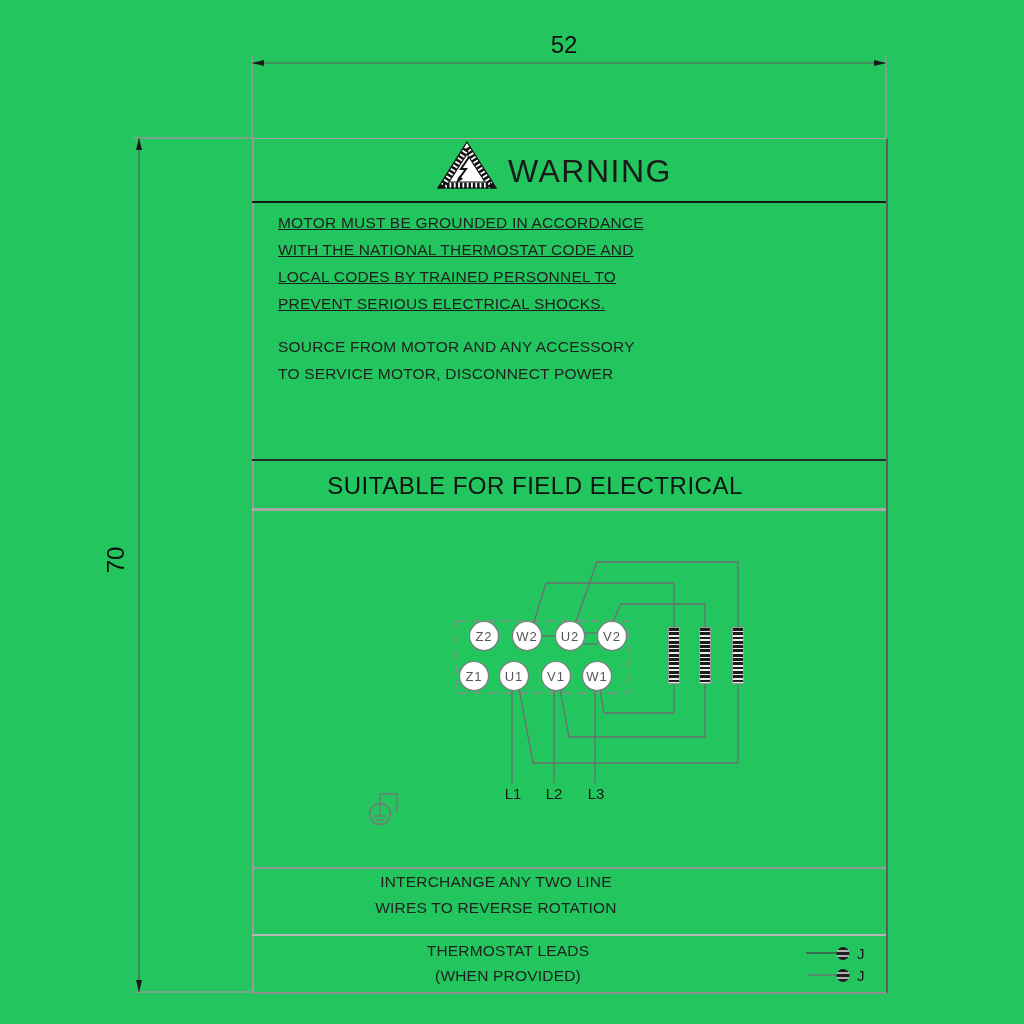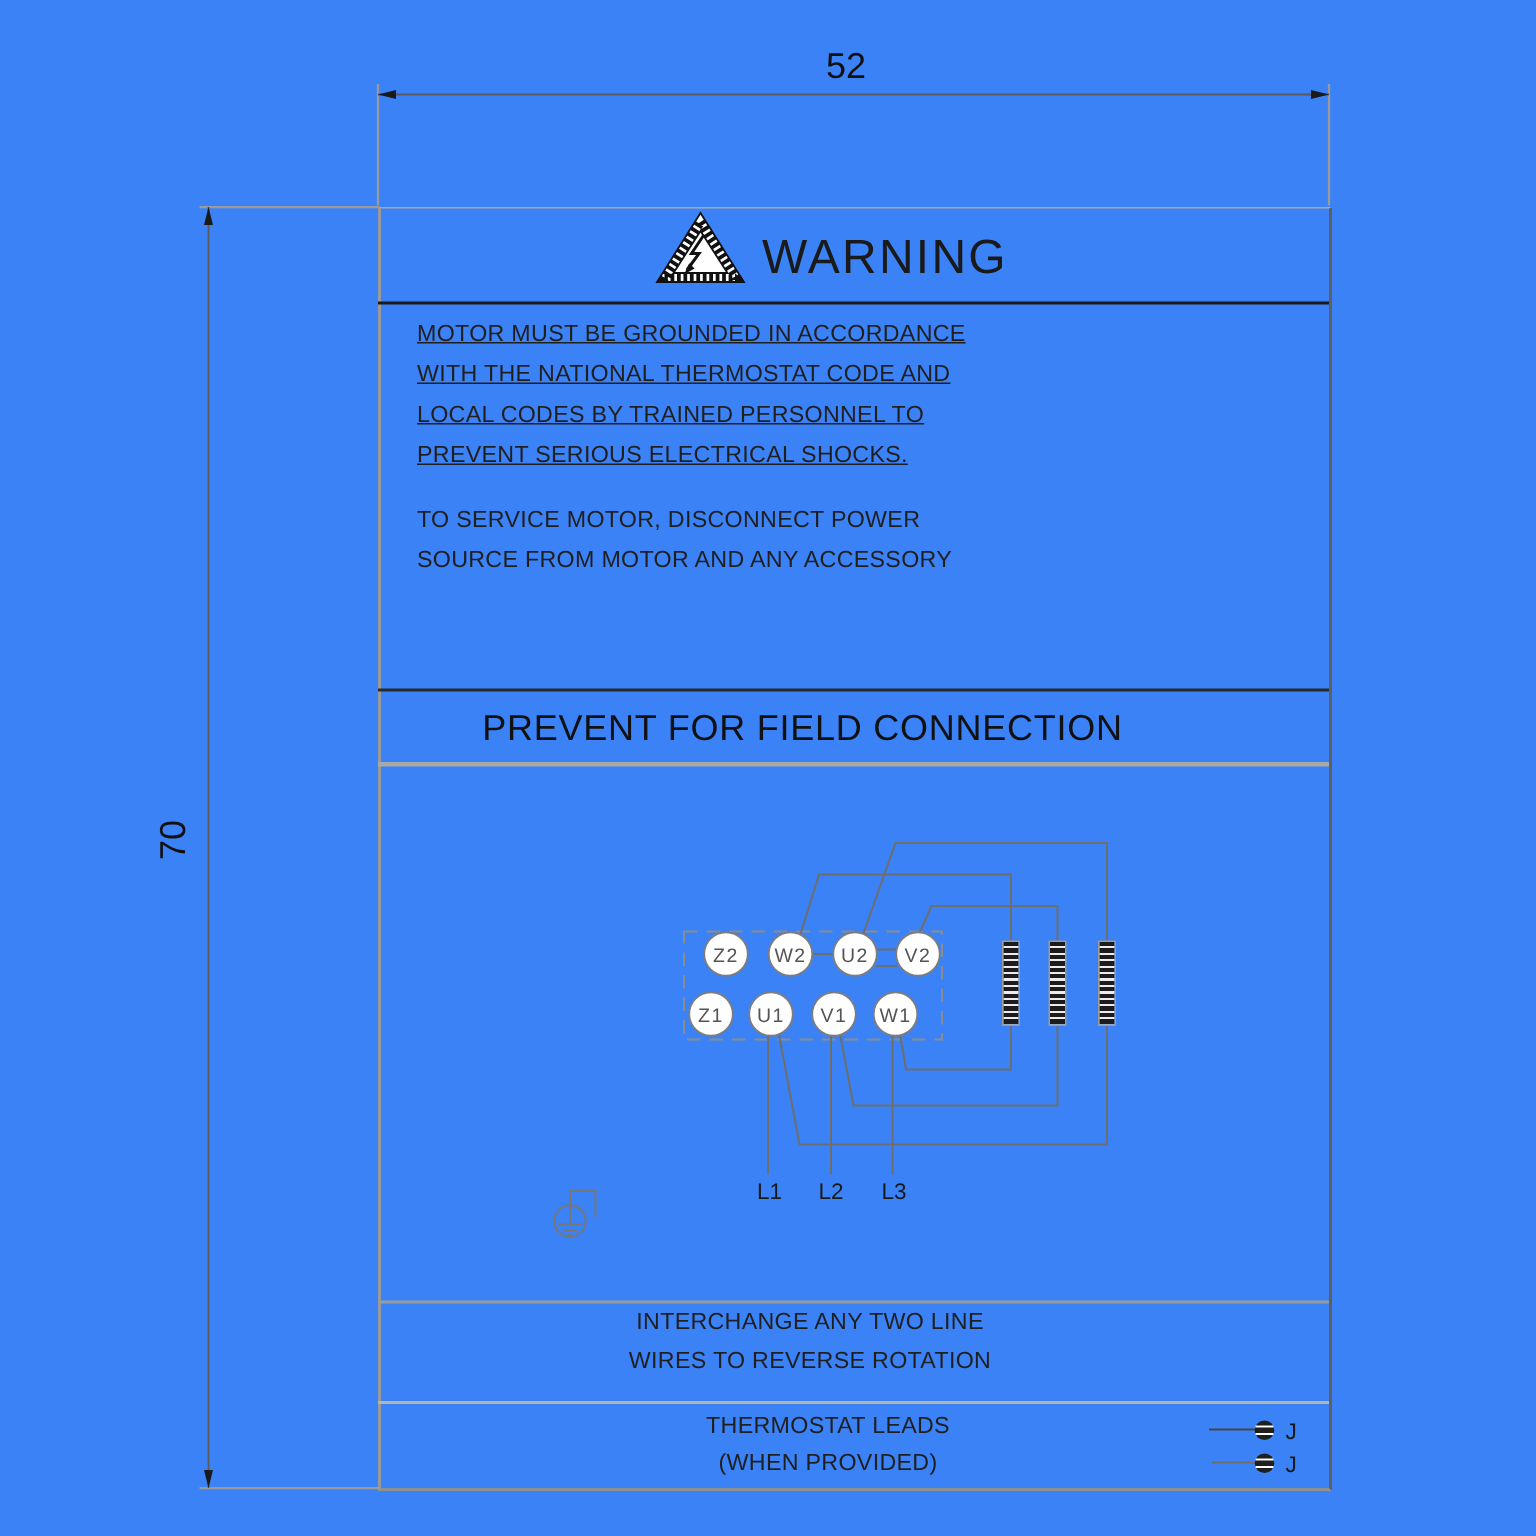--- a/index.html
+++ b/index.html
@@ -1,17 +1,17 @@
 <!DOCTYPE html>
 <html><head>
 <meta charset="utf-8">
 <style>
   html,body{margin:0;padding:0;background:#fff;}
   .canvas{
-    position:relative;width:1024px;height:1024px;background:#3b82f6;
+    position:relative;width:1024px;height:1024px;background:#22c55e;
     font-family:"Liberation Sans", sans-serif;color:#1a1a1a;overflow:hidden;
   }
   .abs{position:absolute;}
   svg text{font-family:"Liberation Sans", sans-serif;}
 
   
   .label-box{
     left:252px;top:138px;width:632px;height:853px;
     border-top:1px solid #a9a9a9;border-left:2px solid #9a9a9a;
     border-right:2px solid #5f5f5f;border-bottom:2px solid #8f8f8f;
@@ -36,21 +36,21 @@
   
   .para{left:278px;width:380px;font-size:15.5px;line-height:27px;
         letter-spacing:.2px;color:#1f1f1f;white-space:nowrap;}
   .para-1{top:209px;text-decoration:underline;}
   .para-2{top:333px;}
 
   .section-title{left:252px;top:472px;width:566px;text-align:center;
                  font-size:24px;letter-spacing:.5px;color:#111;}
 
   
-  .note{font-size:15.5px;letter-spacing:.2px;color:#1f1f1f;text-align:center;padding-left:44px;}
+  .note{font-size:15.5px;letter-spacing:.2px;color:#1f1f1f;text-align:center;}
   .rotation-note{left:252px;top:869px;width:488px;line-height:26px;}
   .thermostat-note{left:252px;top:938px;width:512px;line-height:25px;}
 
   
   .coil{
     width:12px;height:57px;top:627px;
     background:repeating-linear-gradient(180deg,#1c1c1c 0 2.8px,#ececec 2.8px 4.3px);
     border:1px solid #9a9a9a;box-sizing:border-box;
   }
   .coil-w{left:668px;} .coil-v{left:699px;} .coil-u{left:732px;}
@@ -187,25 +187,25 @@
   </div>
   <div class="abs warn-title">WARNING</div>
 
   <div class="abs para para-1">
     <div>MOTOR MUST BE GROUNDED IN ACCORDANCE</div>
     <div>WITH THE NATIONAL THERMOSTAT CODE AND</div>
     <div>LOCAL CODES BY TRAINED PERSONNEL TO</div>
     <div>PREVENT SERIOUS ELECTRICAL SHOCKS.</div>
   </div>
   <div class="abs para para-2">
+    <div>SOURCE FROM MOTOR AND ANY ACCESSORY</div>
     <div>TO SERVICE MOTOR, DISCONNECT POWER</div>
-    <div>SOURCE FROM MOTOR AND ANY ACCESSORY</div>
-  </div>
-
-  <div class="abs section-title">PREVENT FOR FIELD CONNECTION</div>
+  </div>
+
+  <div class="abs section-title">SUITABLE FOR FIELD ELECTRICAL</div>
 
   <div class="abs coil coil-w"></div>
   <div class="abs coil coil-v"></div>
   <div class="abs coil coil-u"></div>
 
   <div class="abs note rotation-note">
     <div>INTERCHANGE ANY TWO LINE</div>
     <div>WIRES TO REVERSE ROTATION</div>
   </div>
   <div class="abs note thermostat-note">

